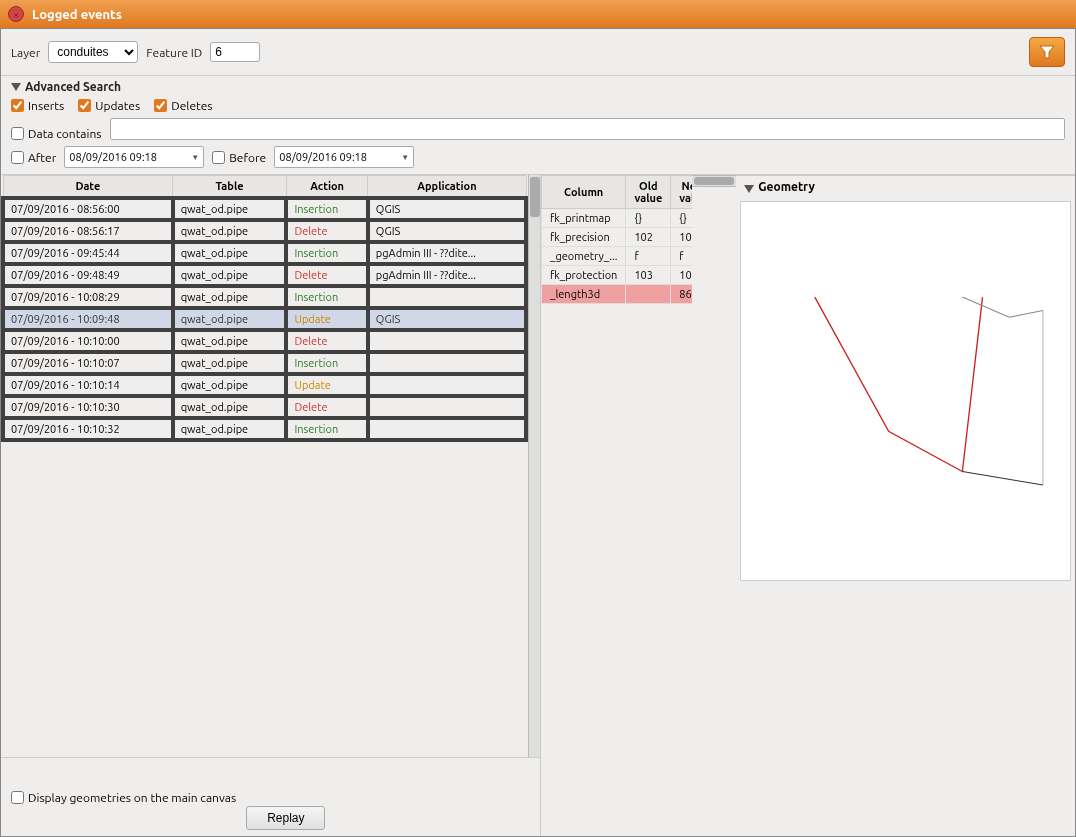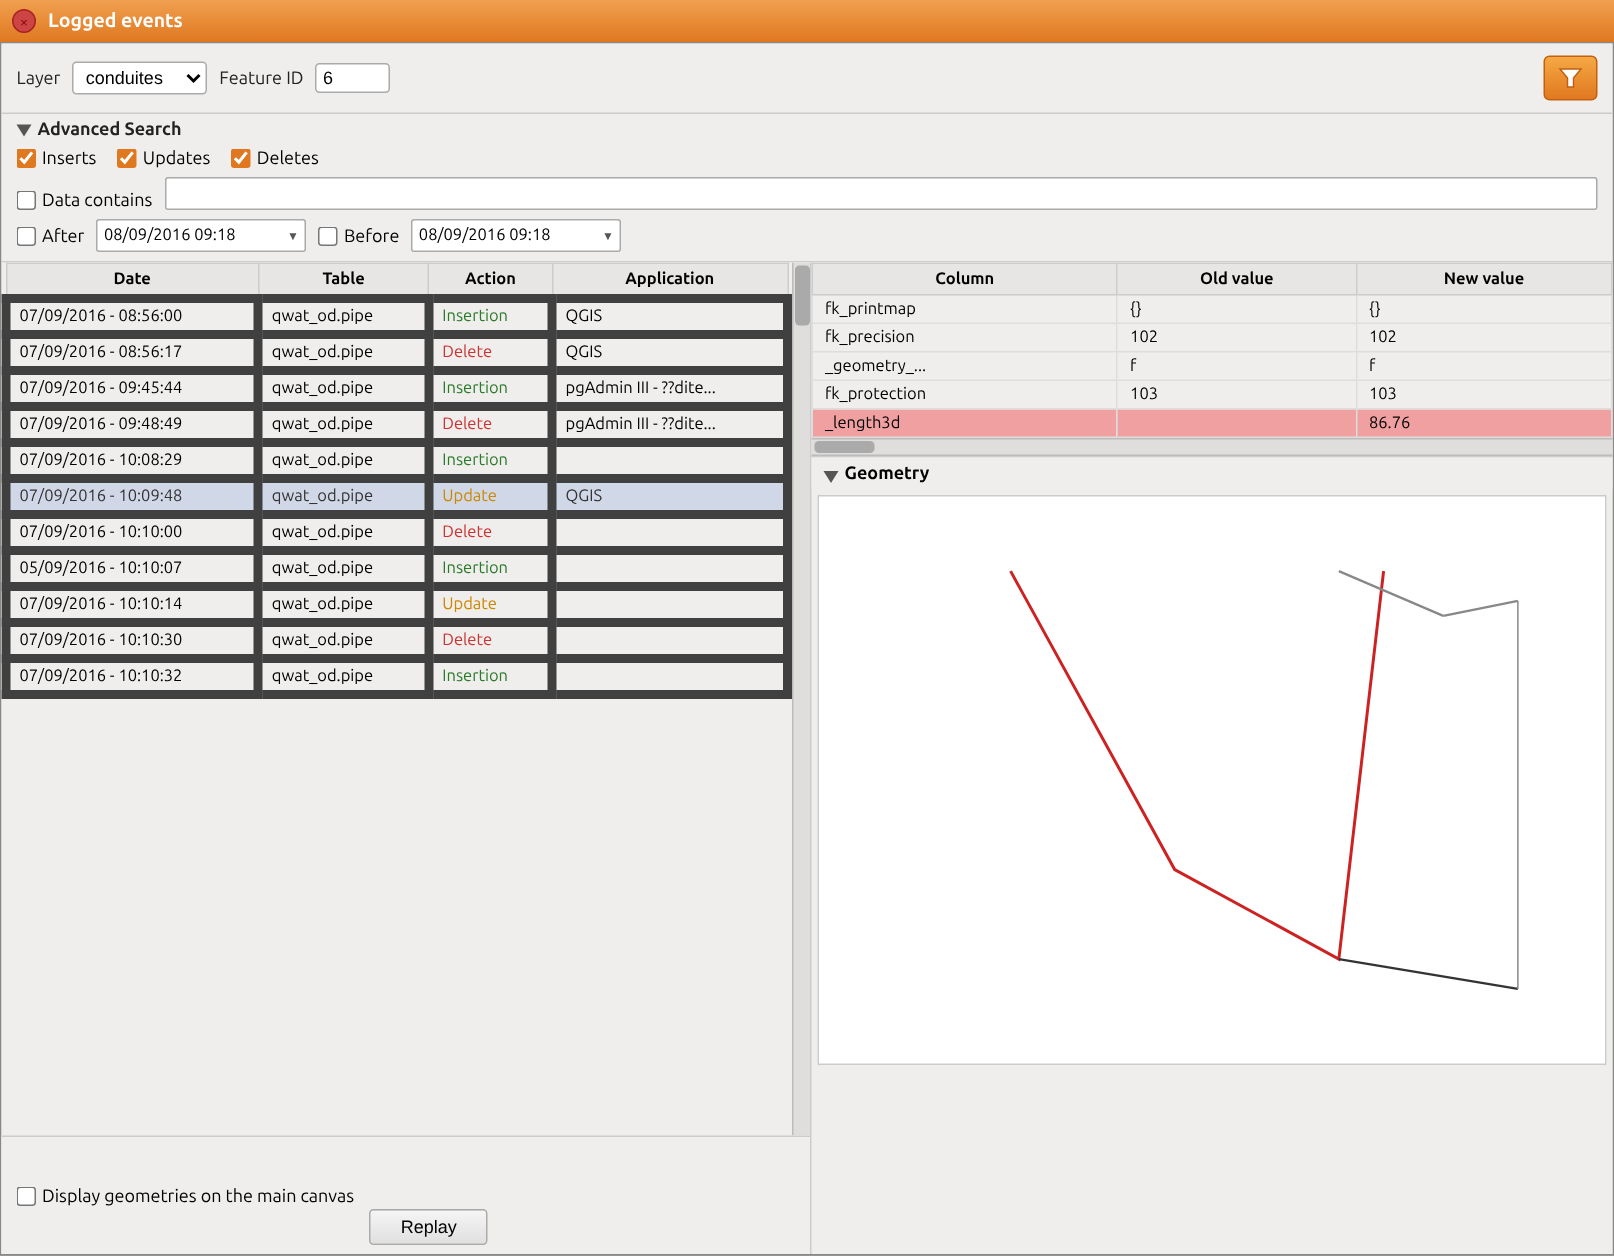--- a/index.html
+++ b/index.html
@@ -147,35 +147,34 @@
       font-size: 11px;
     }
     .events-table th {
       background: #e8e6e4;
       border: 1px solid #ccc;
       padding: 4px 6px;
       text-align: center;
       font-weight: bold;
     }
     .events-table td {
-      border: 6px solid #404040;
+      border: 4px solid #404040;
       padding: 3px 6px;
       white-space: nowrap;
     }
     .events-table tr.highlighted {
       background: #d0d8e8;
       color: #333;
     }
     .insertion { color: #2a7a2a; }
     .delete { color: #cc3333; }
     .update { color: #cc8800; }
     .right-panel {
       flex: 1;
       display: flex;
-      flex-direction: column;
     }
     .details-table-wrap {
       overflow: auto;
       max-height: 220px;
     }
     .details-table {
       width: 100%;
       border-collapse: collapse;
       font-size: 11px;
     }
@@ -380,21 +379,21 @@
     <td class="update">Update</td>
     <td>QGIS</td>
   </tr>
                   <tr>
     <td>07/09/2016 - 10:10:00</td>
     <td>qwat_od.pipe</td>
     <td class="delete">Delete</td>
     <td></td>
   </tr>
                   <tr>
-    <td>05/09/2016 - 10:10:07</td>
+    <td>07/09/2016 - 10:10:07</td>
     <td>qwat_od.pipe</td>
     <td class="insertion">Insertion</td>
     <td></td>
   </tr>
                   <tr>
     <td>07/09/2016 - 10:10:14</td>
     <td>qwat_od.pipe</td>
     <td class="update">Update</td>
     <td></td>
   </tr>

